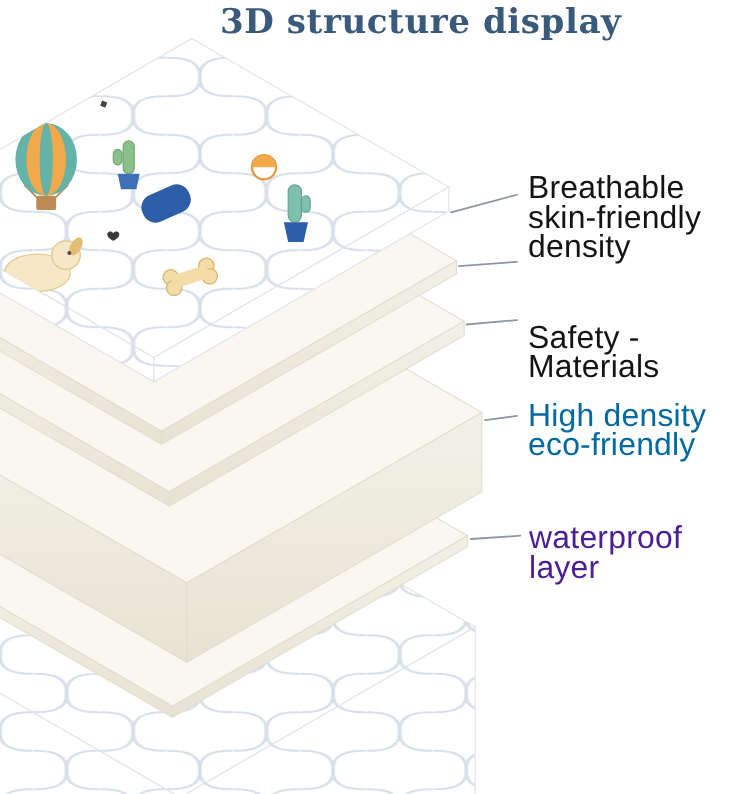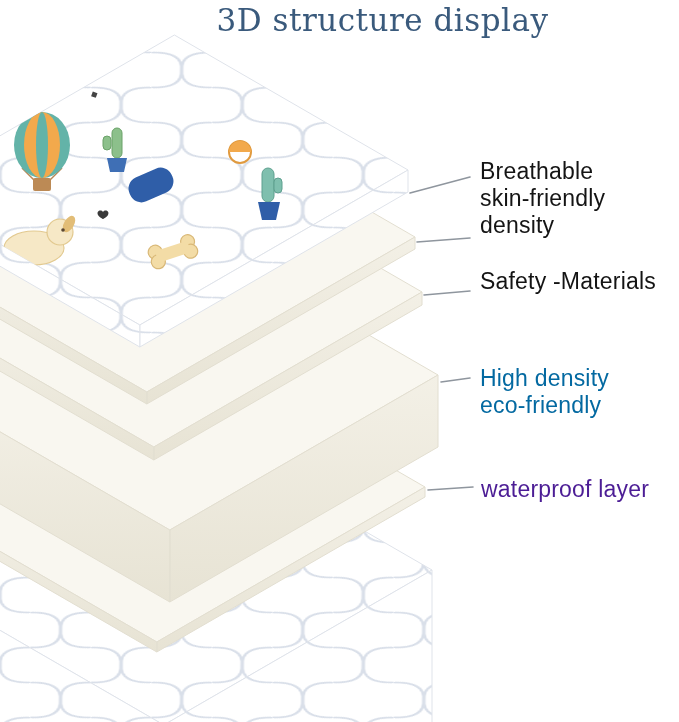--- a/index.html
+++ b/index.html
@@ -13,27 +13,27 @@
   }
   .diagram-svg { position: absolute; left: 0; top: 0; }
   .title {
     position: absolute;
     left: 0; top: 2px;
     width: 679px;
     box-sizing: border-box;
     padding-left: 86px;
     text-align: center;
     font-family: "DejaVu Serif", serif;
-    font-weight: 400;
+    font-weight: 700;
     font-size: 31px;
     letter-spacing: 0.5px;
   }
   .label {
     position: absolute;
-    font-size: 23px;
+    font-size: 29px;
     line-height: 27px;
     letter-spacing: 0.2px;
   }
   .label span { display: block; }
 </style>
 </head>
 <body>
 
 <div class="canvas">
 
@@ -140,21 +140,21 @@
   </svg>
 
   <div class="title" style="color: rgb(58, 90, 124);">3D structure display</div>
 
   <div class="label" style="left: 480px; top: 158px; color: rgb(20, 20, 20);">
     <span>Breathable</span>
     <span>skin-friendly density</span>
   </div>
 
 
-  <div class="label" style="left: 480px; top: 268px; color: rgb(20, 20, 20);">
+  <div class="label" style="left: 480px; top: 294px; color: rgb(20, 20, 20);">
     <span>Safety -Materials</span>
   </div>
 
   <div class="label" style="left: 480px; top: 365px; color: #0369a1;">
     <span>High density</span>
     <span>eco-friendly</span>
   </div>
 
   <div class="label" style="left: 481px; top: 476px; color: #4c1d95;">
     <span>waterproof layer</span>

